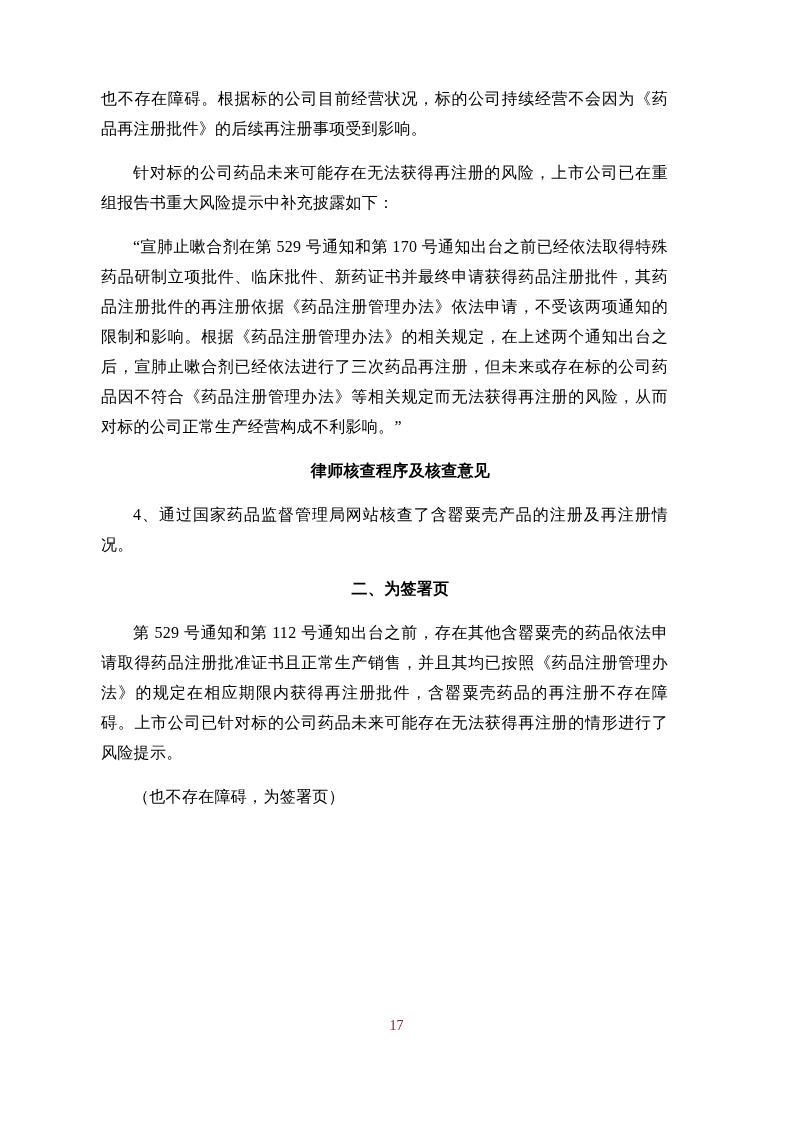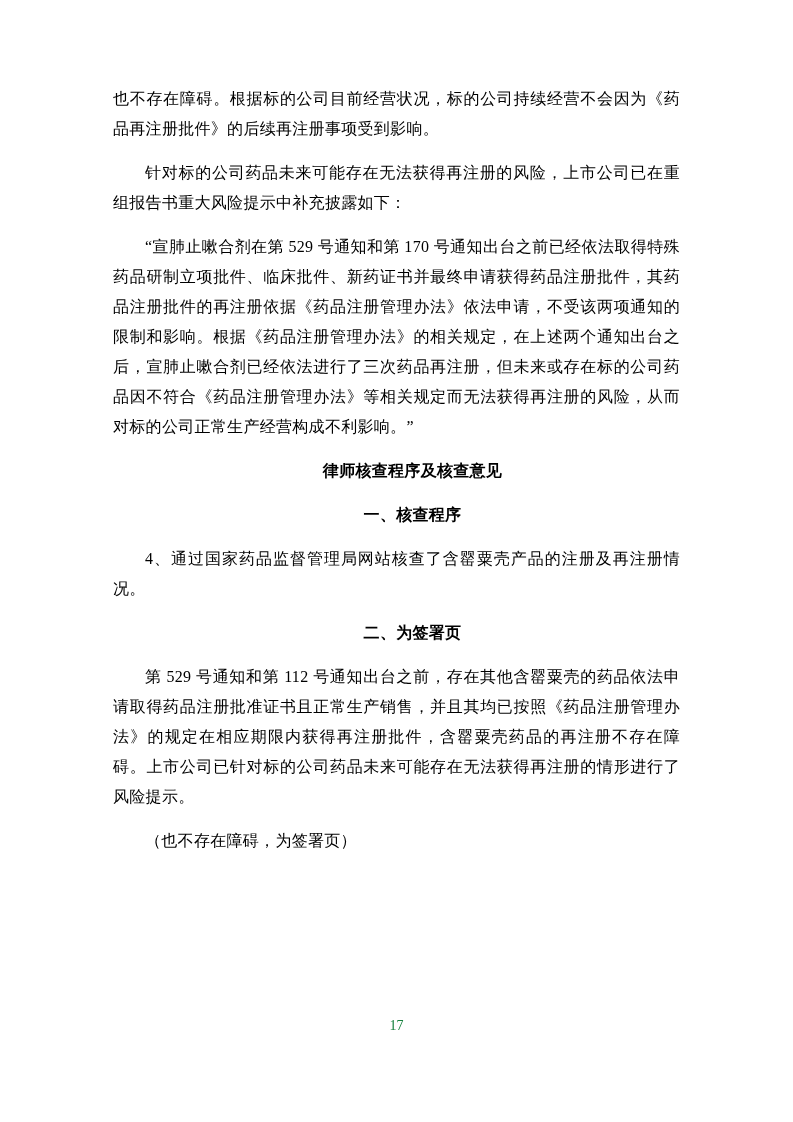--- a/index.html
+++ b/index.html
@@ -11,21 +11,21 @@
     position: relative;
     width: 793px;
     height: 1122px;
     background: #ffffff;
     overflow: hidden;
     font-family: "Liberation Serif", "DejaVu Serif", serif;
     color: #000000;
   }
   .content {
     position: absolute;
-    left: 113px;
+    left: 101px;
     top: 84px;
     width: 567px;
     font-size: 16px;
     line-height: 30px;
     text-align: justify;
     text-justify: inter-ideograph;
     letter-spacing: 0.3px;
   }
   .para {
     margin: 0 0 14px 0;
@@ -50,33 +50,32 @@
     text-align: left;
   }
   .page-number {
     position: absolute;
     left: 0;
     top: 1016px;
     width: 100%;
     text-align: center;
     font-size: 14px;
     line-height: 20px;
-    color: #15803d;
+    color: #7f1d1d;
     font-family: "Liberation Serif", "DejaVu Serif", serif;
   }
 </style>
 </head>
 <body>
 
 <div class="page">
   <div class="content">
     <p class="para no-indent">也不存在障碍。根据标的公司目前经营状况，标的公司持续经营不会因为《药品再注册批件》的后续再注册事项受到影响。</p>
     <p class="para">针对标的公司药品未来可能存在无法获得再注册的风险，上市公司已在重组报告书重大风险提示中补充披露如下：</p>
     <p class="quote">“宣肺止嗽合剂在第 529 号通知和第 170 号通知出台之前已经依法取得特殊药品研制立项批件、临床批件、新药证书并最终申请获得药品注册批件，其药品注册批件的再注册依据《药品注册管理办法》依法申请，不受该两项通知的限制和影响。根据《药品注册管理办法》的相关规定，在上述两个通知出台之后，宣肺止嗽合剂已经依法进行了三次药品再注册，但未来或存在标的公司药品因不符合《药品注册管理办法》等相关规定而无法获得再注册的风险，从而对标的公司正常生产经营构成不利影响。”</p>
     <p class="heading">律师核查程序及核查意见</p>
-    <p class="heading">一、核查程序</p>
     <p class="para">4、通过国家药品监督管理局网站核查了含罂粟壳产品的注册及再注册情况。</p>
     <p class="heading">二、为签署页</p>
     <p class="para">第 529 号通知和第 112 号通知出台之前，存在其他含罂粟壳的药品依法申请取得药品注册批准证书且正常生产销售，并且其均已按照《药品注册管理办法》的规定在相应期限内获得再注册批件，含罂粟壳药品的再注册不存在障碍。上市公司已针对标的公司药品未来可能存在无法获得再注册的情形进行了风险提示。</p>
     <p class="closing">（也不存在障碍，为签署页）</p>
   </div>
   <div class="page-number">17</div>
 </div>
 
 </body></html>

